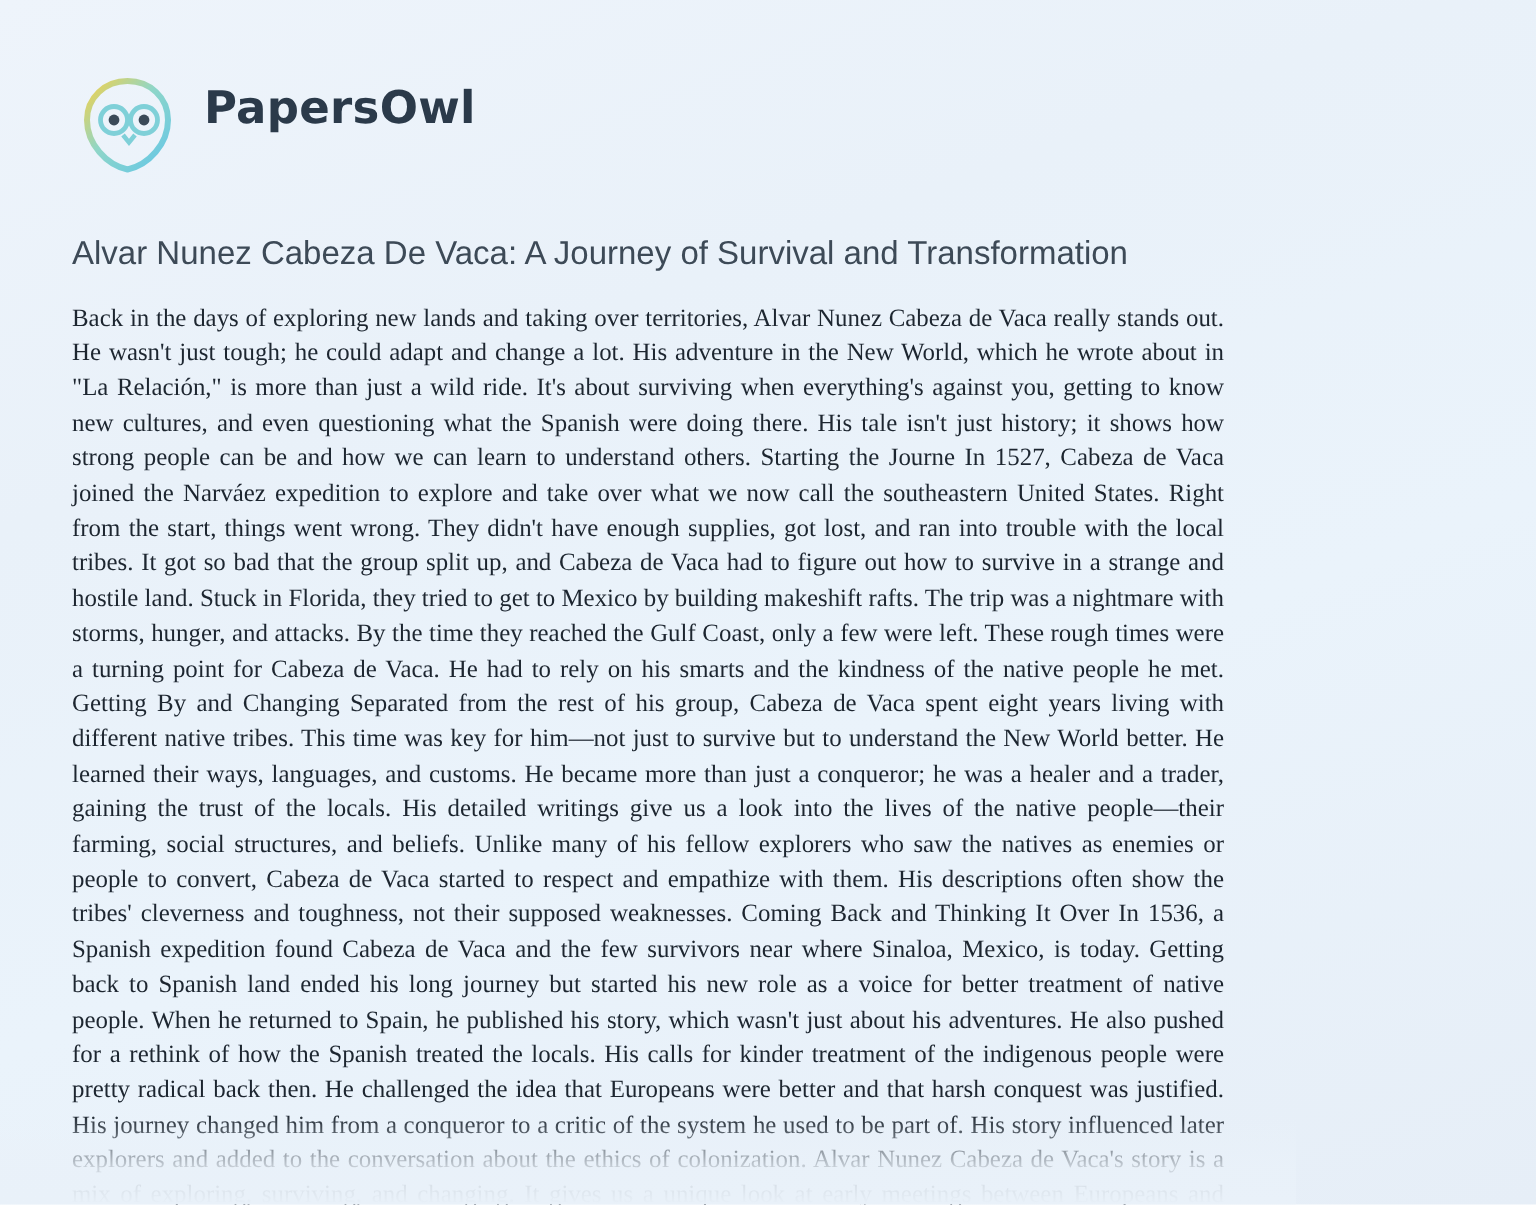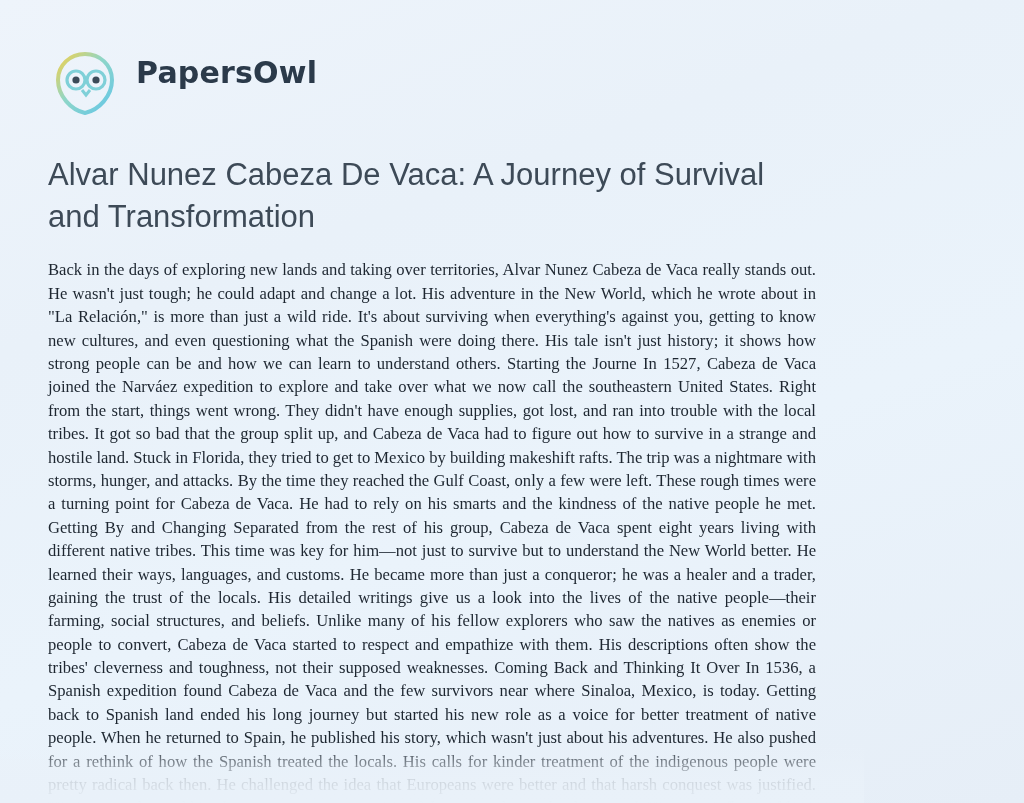--- a/index.html
+++ b/index.html
@@ -48,21 +48,21 @@
     margin-top: 10px;
     font-size: 15.5px;
     color: #9fb6cc;
     line-height: 1.45;
     max-width: 800px;
     word-break: break-word;
     font-family: "Liberation Sans", sans-serif;
   }
   .article-title {
     margin-top: 38px;
-    font-size: 31px;
+    font-size: 22px;
     line-height: 1.35;
     color: #3d4a57;
     font-weight: normal;
     max-width: 730px;
     font-family: "Liberation Sans", sans-serif;
   }
   .article-body {
     margin-top: 16px;
     font-family: "Liberation Serif", serif;
     font-size: 16.6px;

